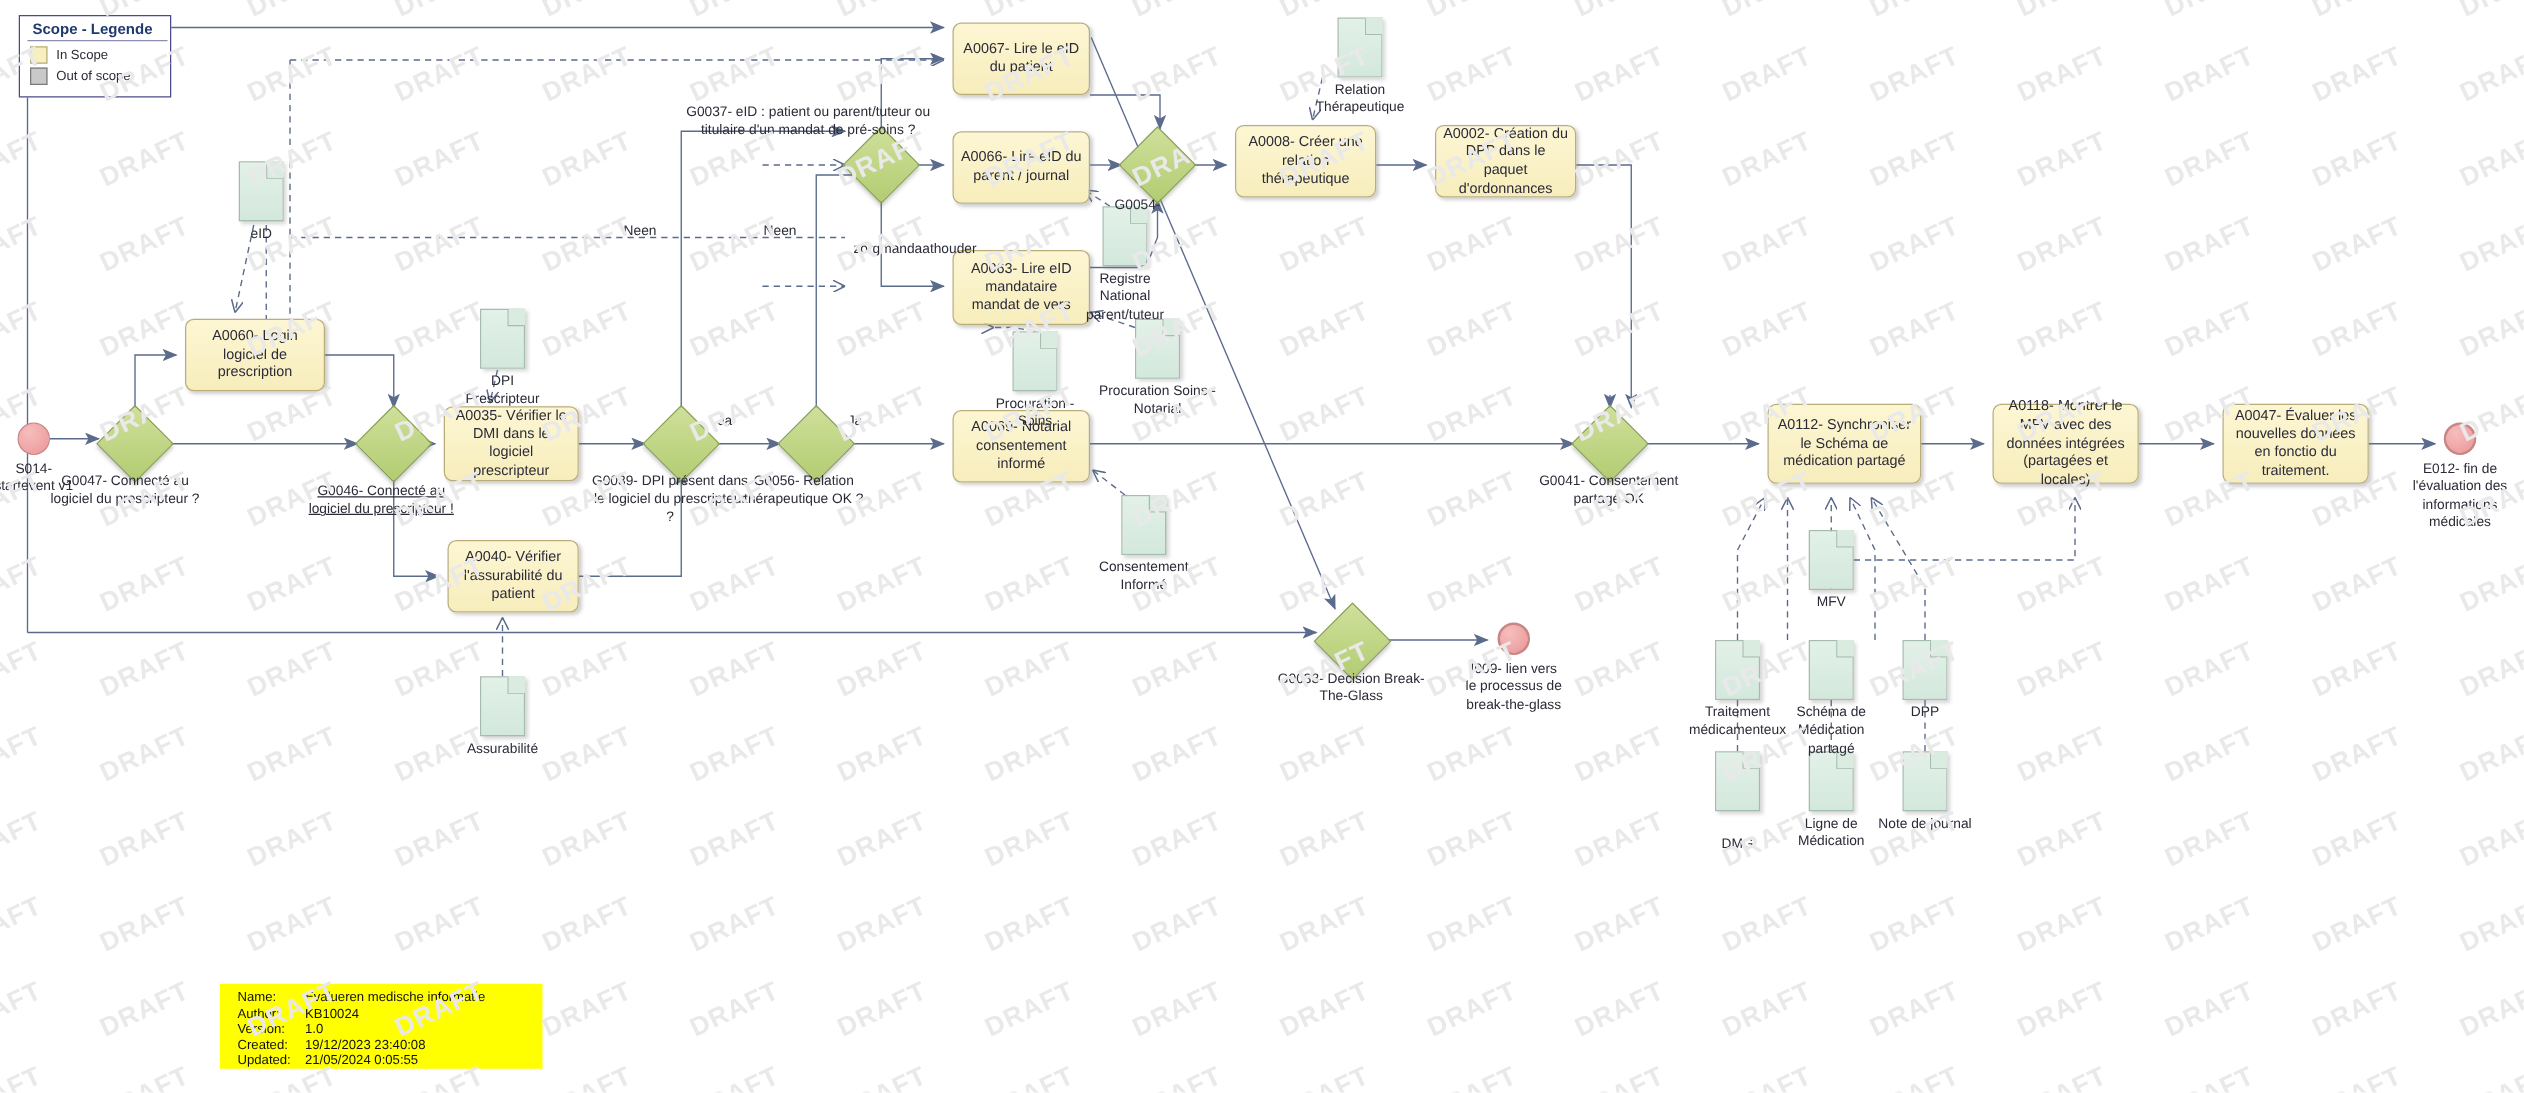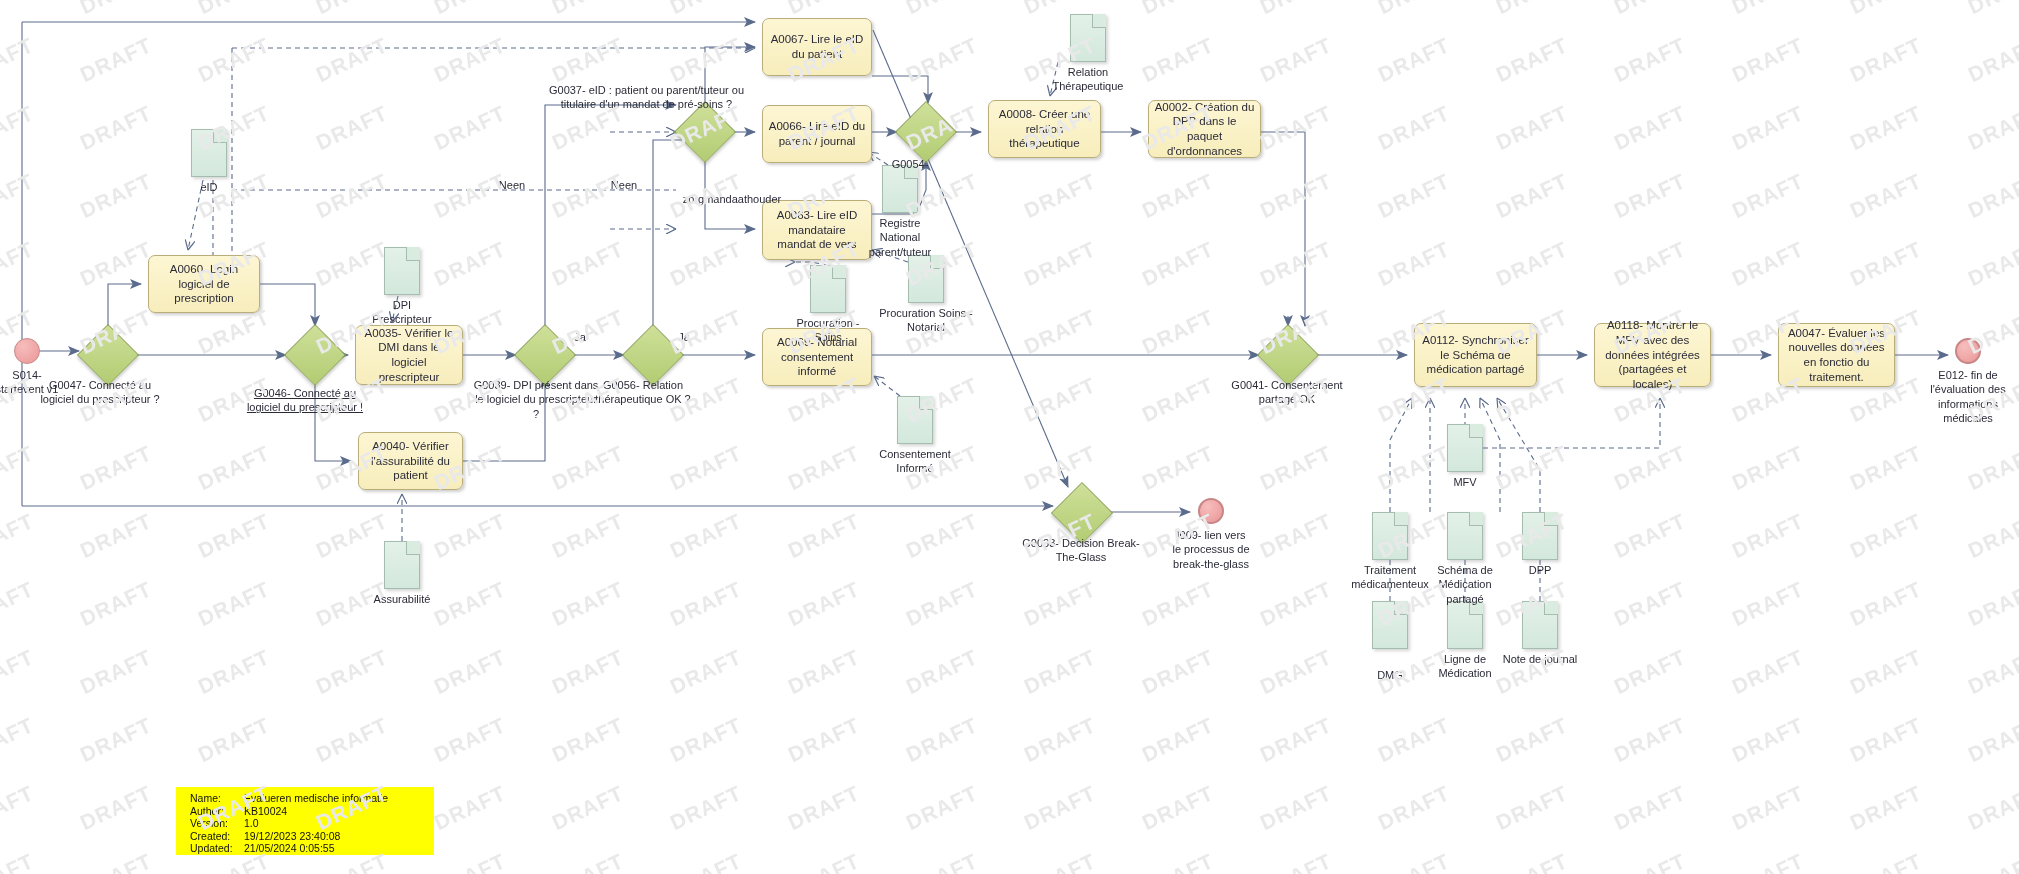--- a/index.html
+++ b/index.html
@@ -235,20 +235,32 @@
       <path d="M1500,512 L1500,440 L1480,398" marker-end="url(#arrOpen)"></path>
       <path d="M1540,512 L1540,470 L1497,398" marker-end="url(#arrOpen)"></path>
       <path d="M1390,601 L1390,560"></path>
       <path d="M1465,601 L1465,560"></path>
       <path d="M1540,601 L1540,560"></path>
 
       <path d="M1483,448 L1660,448 L1660,398" marker-end="url(#arrOpen)"></path>
     </g>
   </svg>
 
+  <div id="legend">
+    <div class="lg-title">Scope - Legende</div>
+    <div class="lg-rule"></div>
+    <div class="lg-row">
+      <span class="sw inscope"></span>
+      <span class="lg-txt">In Scope</span>
+    </div>
+    <div class="lg-row">
+      <span class="sw outscope"></span>
+      <span class="lg-txt">Out of scope</span>
+    </div>
+  </div>
 
   <div id="meta">
     <div class="mrow">
         <span class="mkey">Name:</span>
         <span class="mval">Evalueren medische informatie</span>
       </div>
     <div class="mrow">
         <span class="mkey">Author:</span>
         <span class="mval">KB10024</span>
       </div>

